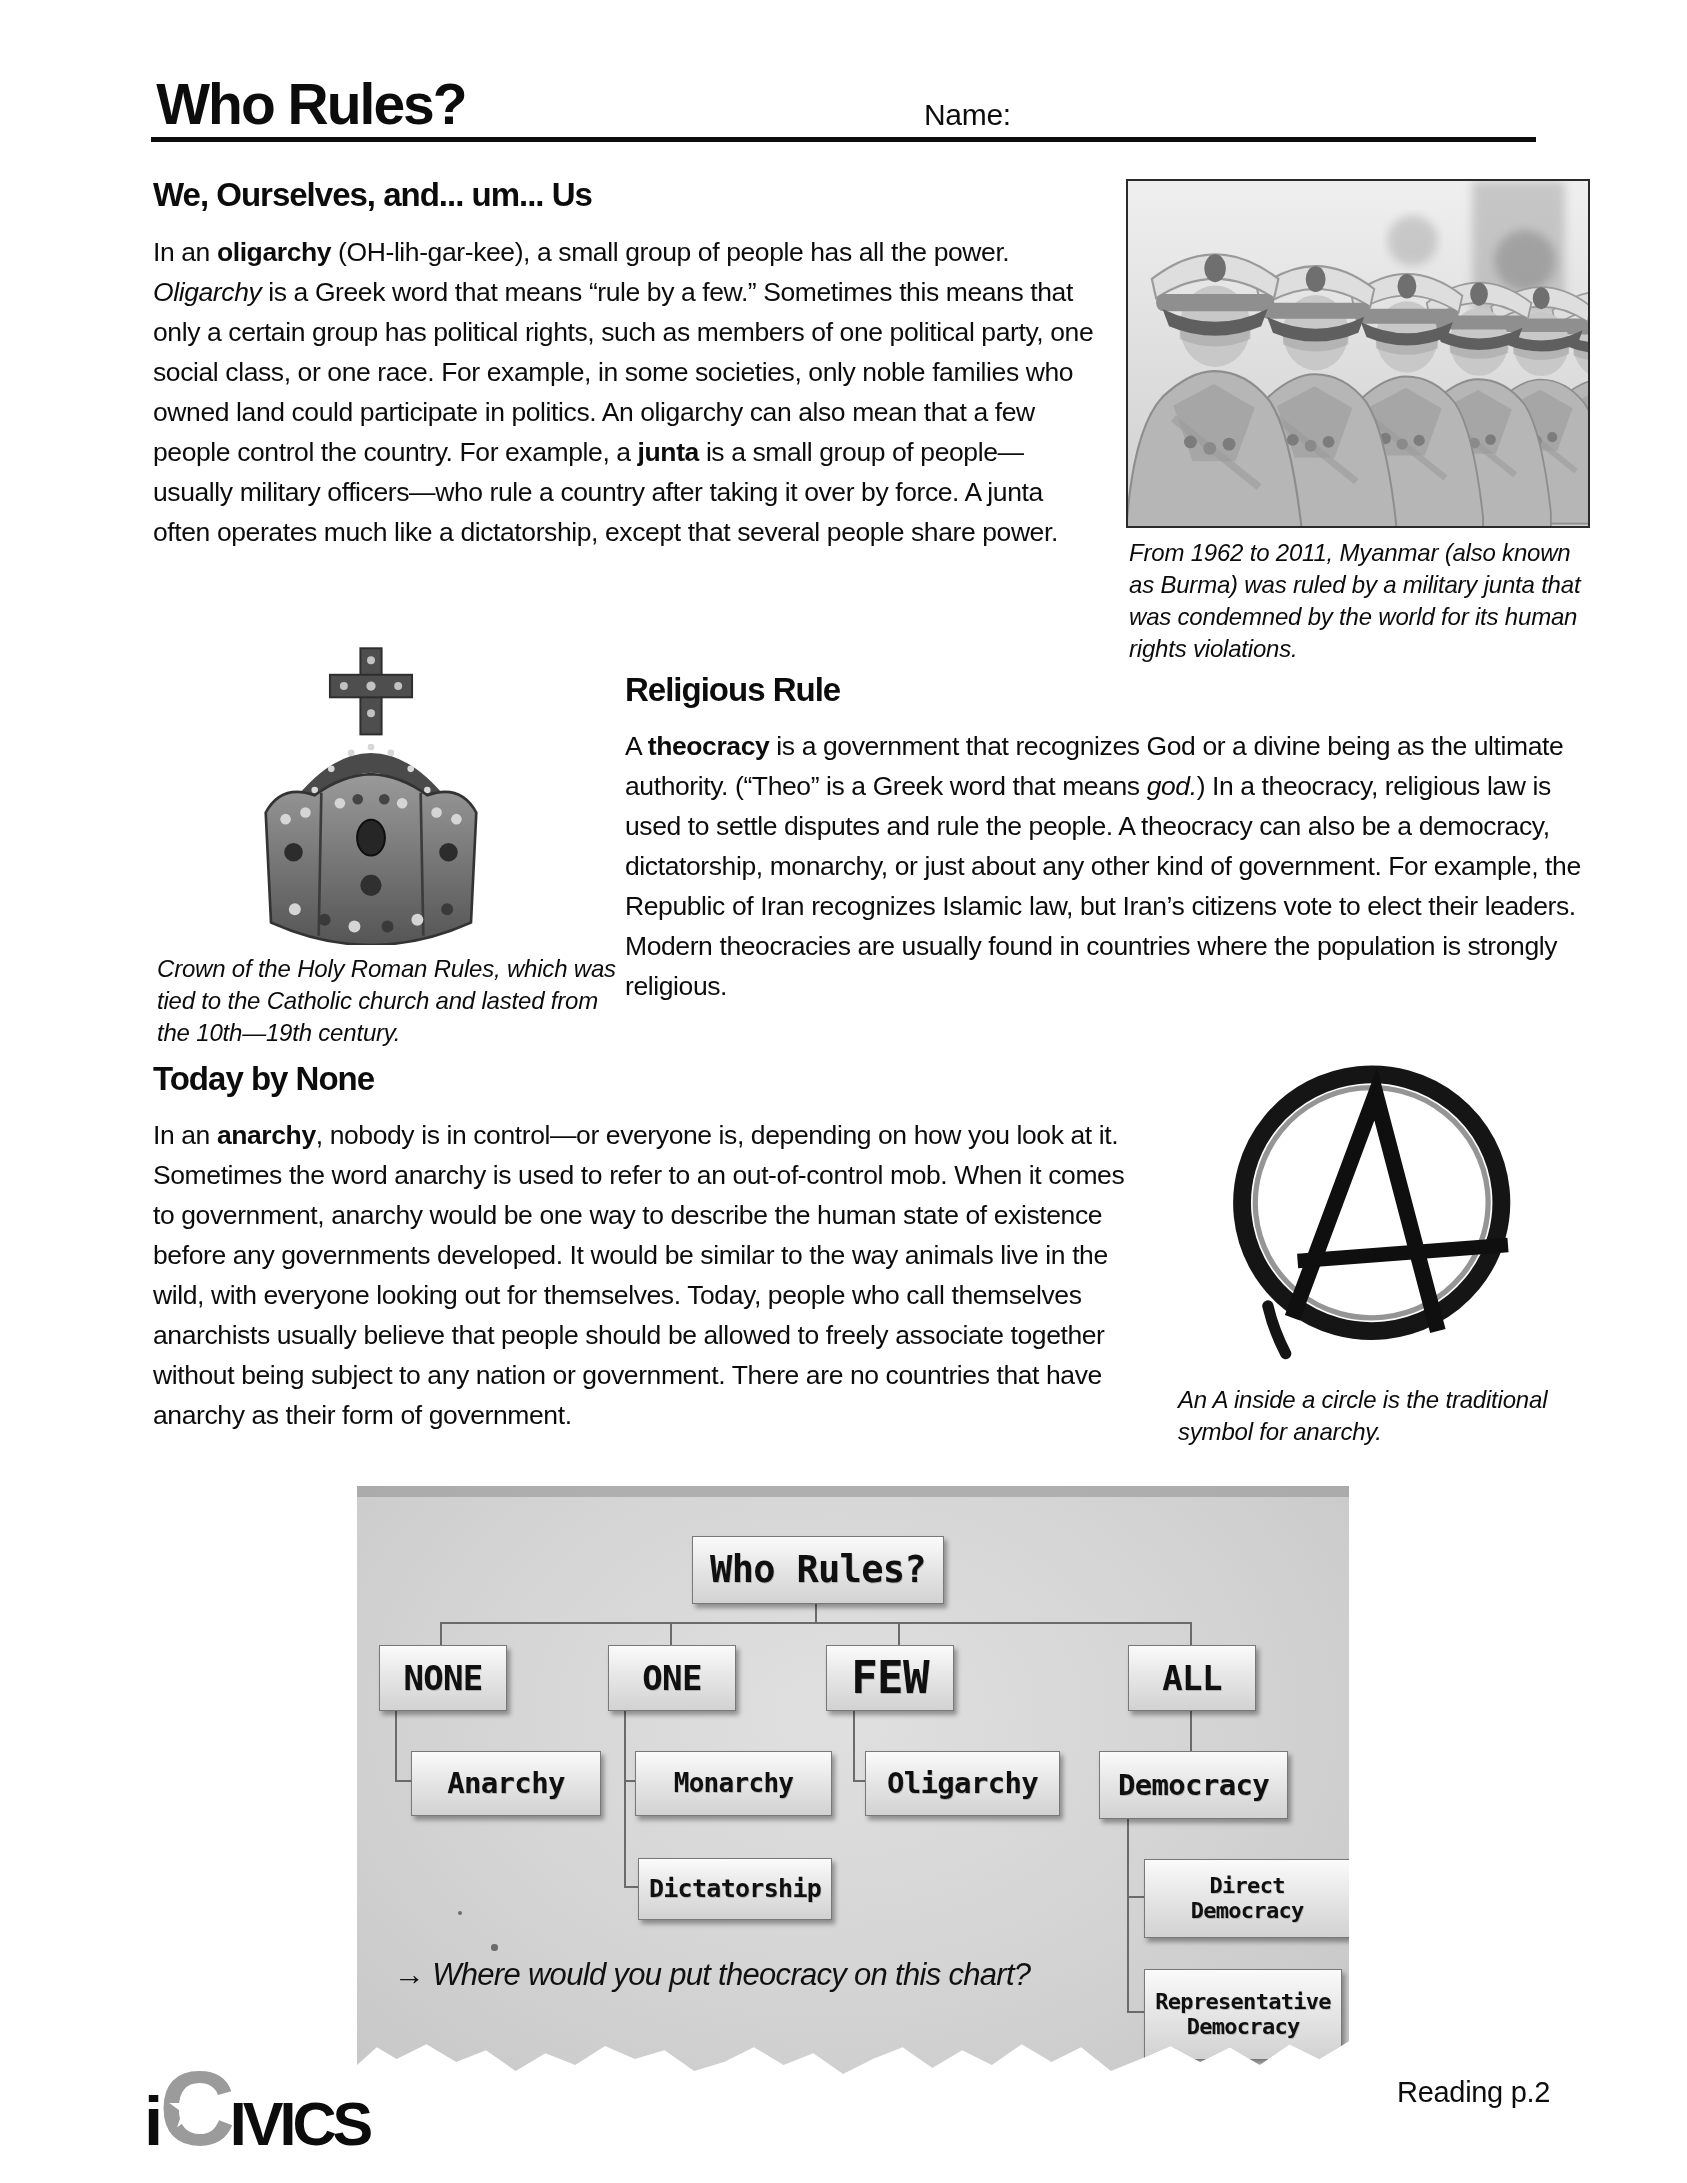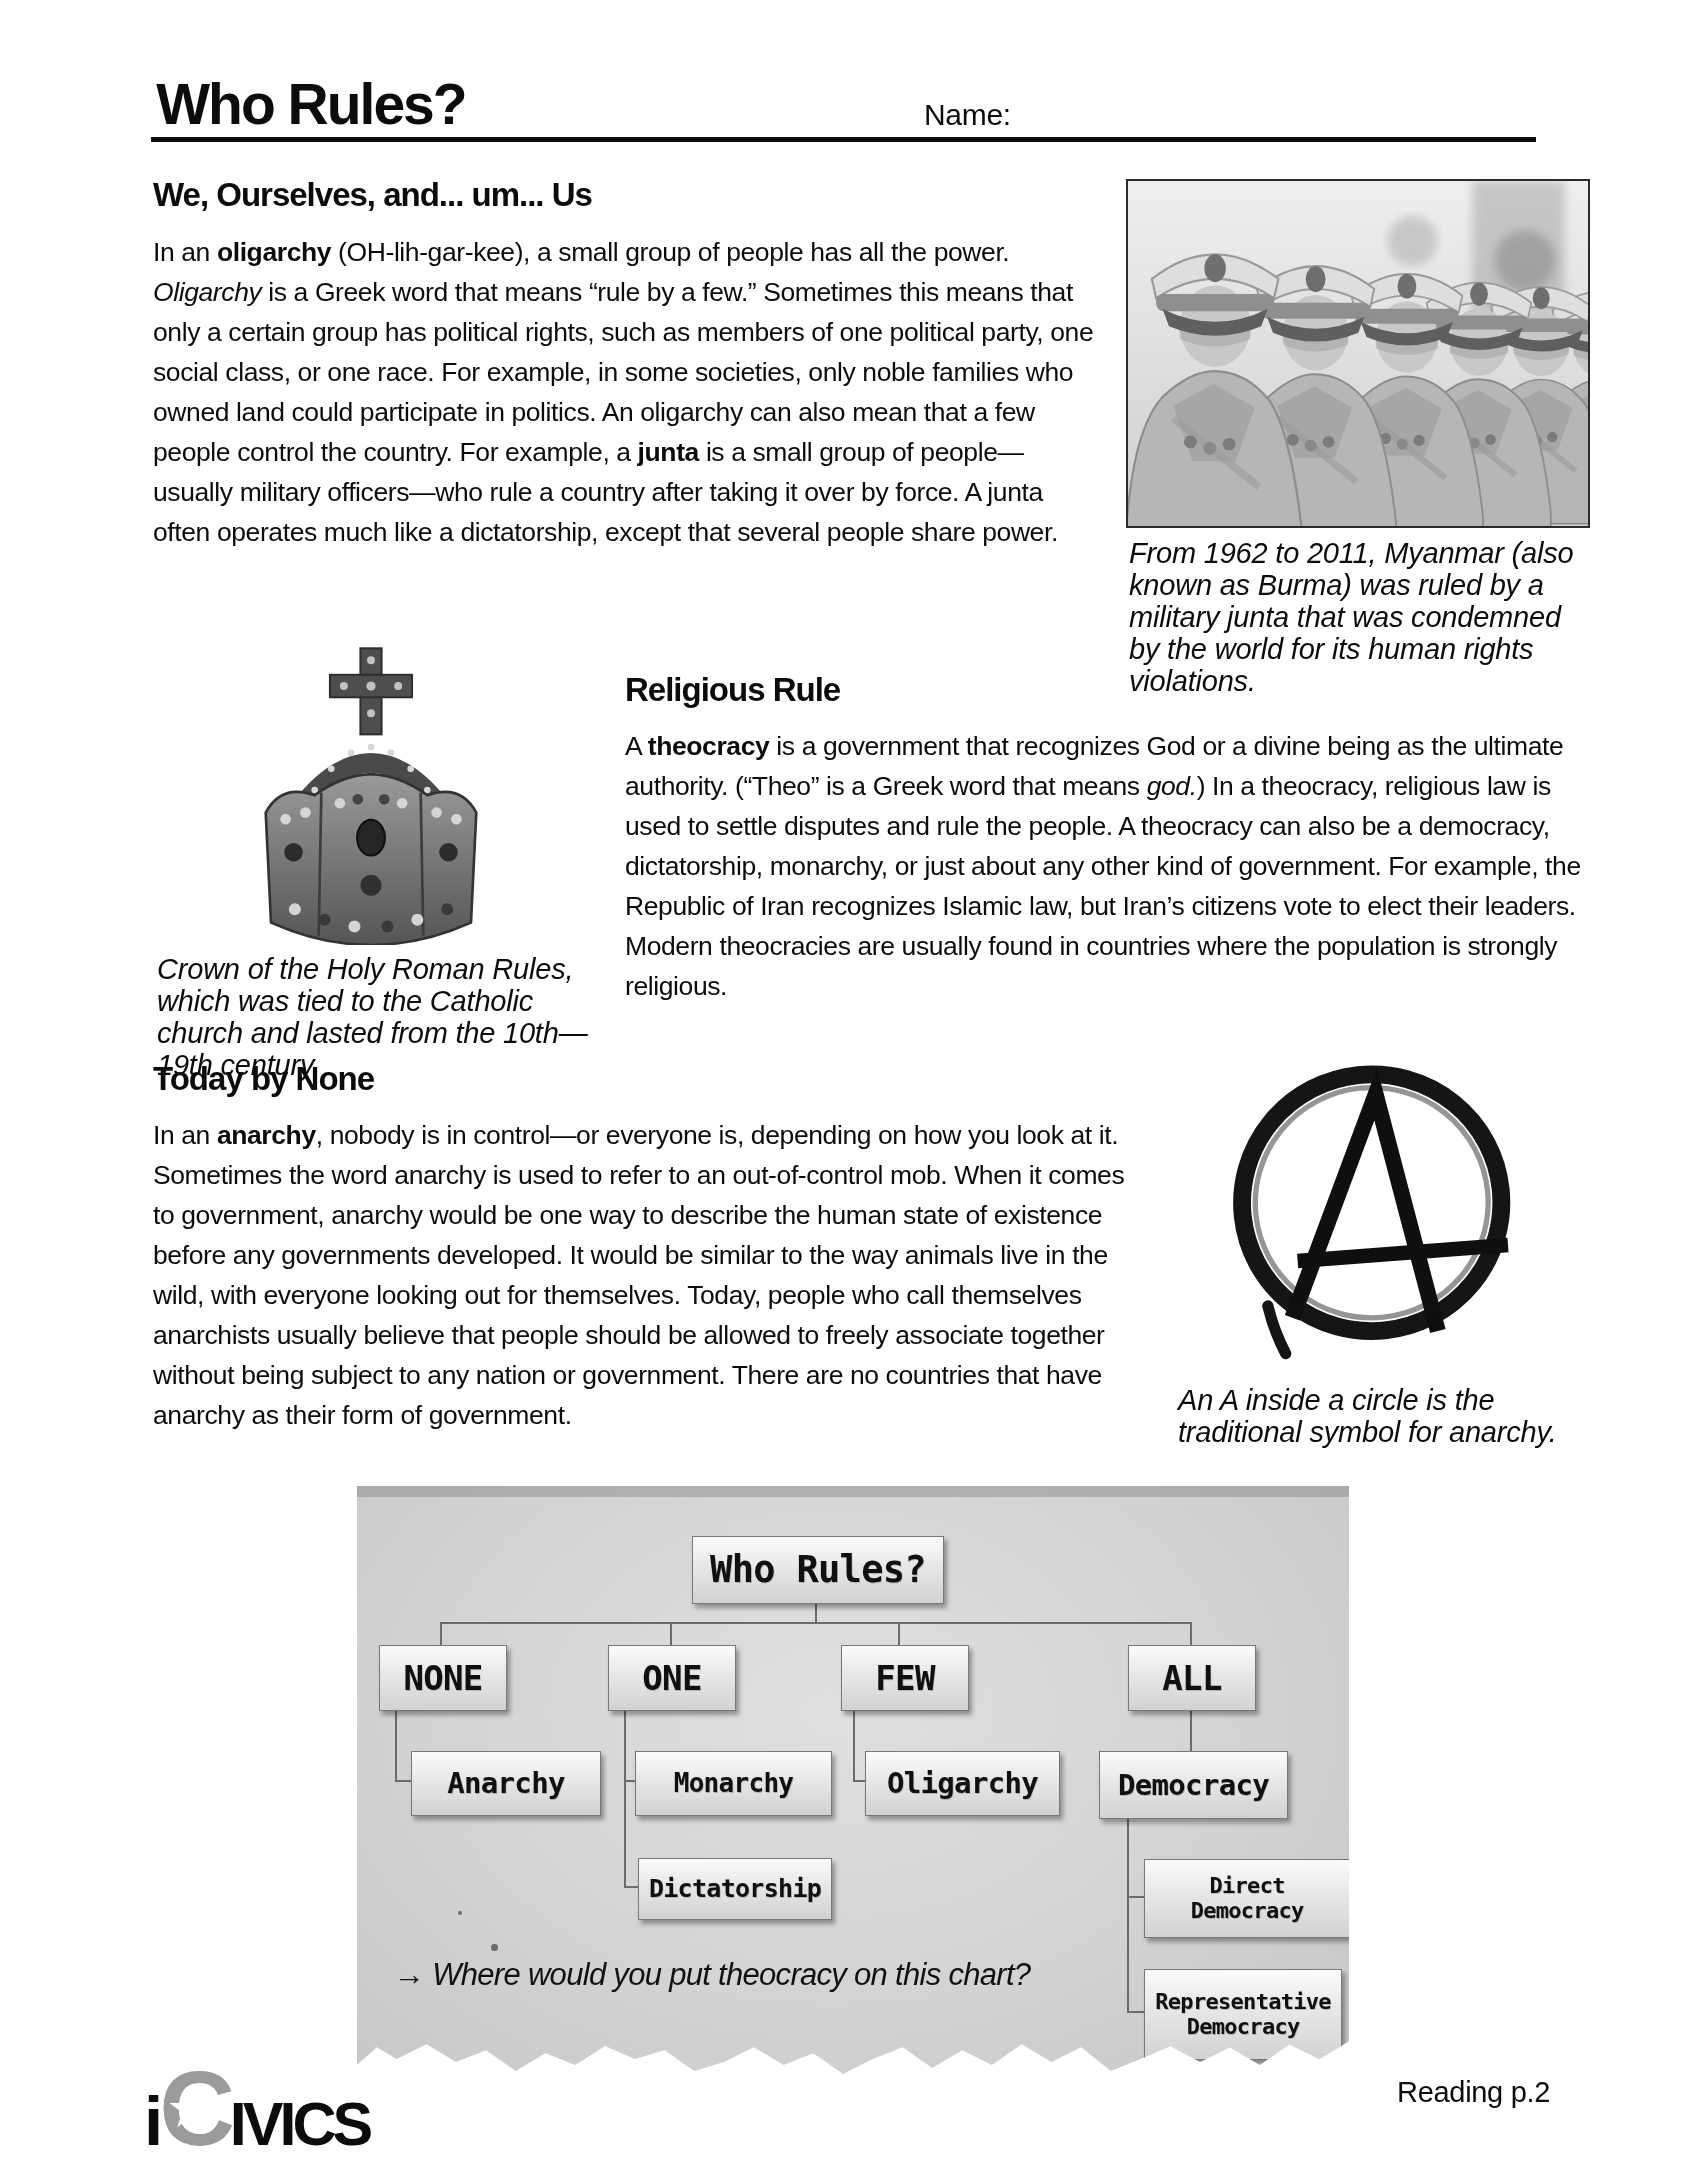--- a/index.html
+++ b/index.html
@@ -8,21 +8,21 @@
     font-family:"Liberation Sans", sans-serif;color:#0c0c0c;
   }
   .abs{position:absolute;}
   
   .header-rule{left:151px;top:66px;width:1385px;height:71px;border-bottom:5.3px solid #0d0d0d;}
   .page-title{left:5.3px;top:5.3px;font-size:57px;font-weight:700;letter-spacing:-2px;}
   .name-label{left:773px;top:32px;font-size:30px;letter-spacing:-0.3px;}
   
   .h2{font-weight:700;font-size:33px;letter-spacing:-1px;white-space:nowrap;}
   .body-text{font-size:26.5px;line-height:40px;letter-spacing:-0.4px;text-align:left;}
-  .caption{font-style:italic;font-size:29px;line-height:32px;letter-spacing:-0.2px;}
+  .caption{font-style:italic;font-size:24px;line-height:32px;letter-spacing:-0.2px;}
   
   .photo-frame{left:1126px;top:179px;width:460px;height:345px;border:2.6px solid #2b2b2b;background:#ddd;}
   .crown-fig{left:222px;top:639px;width:298px;height:306px;}
   .anarchy-fig{left:1205px;top:1053px;width:344px;height:310px;}
   
   .paper{
     left:357px;top:1486px;width:992px;height:597px;
     background:radial-gradient(ellipse at 48% 38%, #e0e0e0 0%, #d4d4d4 52%, #c6c6c6 100%);
     clip-path:polygon(0 0,100% 0,100% 93%,97% 96%,94% 93.5%,91% 97%,88% 94%,85% 96.5%,82% 93.8%,79% 96%,76% 98%,73% 94%,70% 96.5%,67% 93.5%,64% 97%,61% 94.5%,58% 97.5%,55% 94%,52% 96%,49% 98.5%,46% 95%,43% 97%,40% 94%,37% 96.5%,34% 98%,31% 94.5%,28% 96%,25% 93.8%,22% 97%,19% 95%,16% 98%,13% 94.5%,10% 96.5%,7% 93.5%,4% 96%,2% 94%,0 97%);
   }
@@ -181,21 +181,21 @@
   <div class="abs cline" style="left:496px;top:222px;width:2px;height:74px;"></div>
   <div class="abs cline" style="left:496px;top:294px;width:13.2px;height:2px;"></div>
   <div class="abs cline" style="left:833px;top:222px;width:2px;height:44px;"></div>
   <div class="abs cline" style="left:770px;top:331px;width:2px;height:196px;"></div>
   <div class="abs cline" style="left:770px;top:410px;width:18.5px;height:2px;"></div>
   <div class="abs cline" style="left:770px;top:525px;width:18.5px;height:2px;"></div>
 
   <div class="abs fc-box" style="left:335px;top:50px;width:250px;height:66px;font-size:37px;">Who Rules?</div>
   <div class="abs fc-box" style="left:22px;top:159px;width:126px;height:64px;font-size:34px;">NONE</div>
   <div class="abs fc-box" style="left:251px;top:159px;width:126px;height:64px;font-size:34px;">ONE</div>
-  <div class="abs fc-box" style="left:484px;top:159px;width:126px;height:64px;font-size:34px;">FEW</div>
+  <div class="abs fc-box" style="left:469px;top:159px;width:126px;height:64px;font-size:44px;">FEW</div>
   <div class="abs fc-box" style="left:771px;top:159px;width:126px;height:64px;font-size:34px;">ALL</div>
   <div class="abs fc-box" style="left:54px;top:265px;width:188px;height:63px;font-size:29px;">Anarchy</div>
   <div class="abs fc-box" style="left:278px;top:265px;width:195px;height:63px;font-size:26px;">Monarchy</div>
   <div class="abs fc-box" style="left:508px;top:265px;width:193px;height:63px;font-size:29px;">Oligarchy</div>
   <div class="abs fc-box" style="left:742px;top:265px;width:187px;height:66px;font-size:29px;">Democracy</div>
   <div class="abs fc-box" style="left:281px;top:372px;width:192px;height:60px;font-size:25px;">Dictatorship</div>
   <div class="abs fc-box" style="left:787px;top:483px;width:191px;height:89px;font-size:22px;padding:0 2.6px;">Representative Democracy</div>
   <div class="abs fc-box" style="left:787px;top:373px;width:191px;height:77px;font-size:22px;padding:0 6.6px;">Direct Democracy</div>
 
   <div class="abs fc-prompt" style="left:37px;top:471px;width:741px;">→ Where would you put theocracy on this chart?</div>

